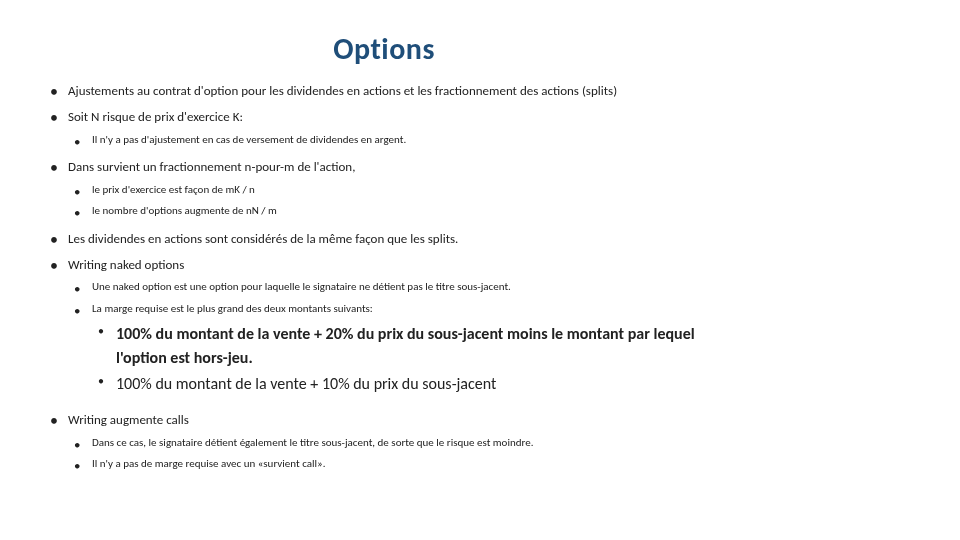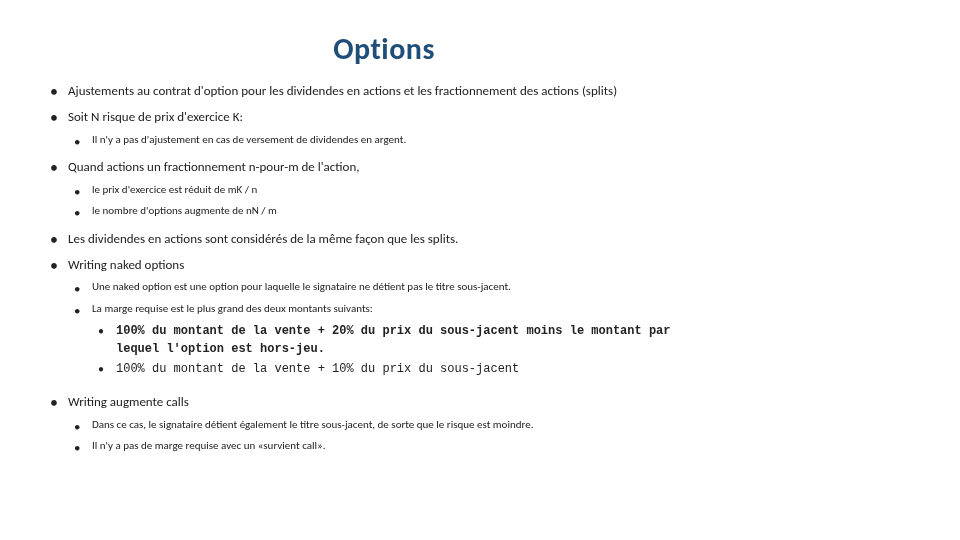--- a/index.html
+++ b/index.html
@@ -89,22 +89,21 @@
 
     .bullet-l3 .dot {
       min-width: 18px;
       font-size: 12px;
       line-height: 1.5;
       color: #222;
     }
 
     .bullet-l3 .text {
       flex: 1;
-      font-size: 12px;
-      font-family: Liberation Mono, monospace;
+      font-size: 16px;
     }
 
     .bullet-l3.bold .text {
       font-weight: bold;
     }
 
     .mb2 { margin-bottom: 2px; }
     .mb4 { margin-bottom: 4px; }
     .mb6 { margin-bottom: 6px; }
     .mb8 { margin-bottom: 8px; }
@@ -129,26 +128,26 @@
       <span class="text large">Soit N risque de prix d'exercice K:</span>
     </div>
 
     <div class="bullet-l2 mb6">
       <span class="dot">•</span>
       <span class="text">Il n'y a pas d'ajustement en cas de versement de dividendes en argent.</span>
     </div>
 
     <div class="bullet-l1 mb2">
       <span class="dot">•</span>
-      <span class="text large">Quand actions un fractionnement n-pour-m de l'action,</span>
-    </div>
-
-    <div class="bullet-l2 mb2">
-      <span class="dot">•</span>
-      <span class="text">le prix d'exercice est réduit de mK / n</span>
+      <span class="text large">Dans survient un fractionnement n-pour-m de l'action,</span>
+    </div>
+
+    <div class="bullet-l2 mb2">
+      <span class="dot">•</span>
+      <span class="text">le prix d'exercice est façon de mK / n</span>
     </div>
 
     <div class="bullet-l2 mb6">
       <span class="dot">•</span>
       <span class="text">le nombre d'options augmente de nN / m</span>
     </div>
 
     <div class="bullet-l1 mb4">
       <span class="dot">•</span>
       <span class="text large">Les dividendes en actions sont considérés de la même façon que les splits.</span>

